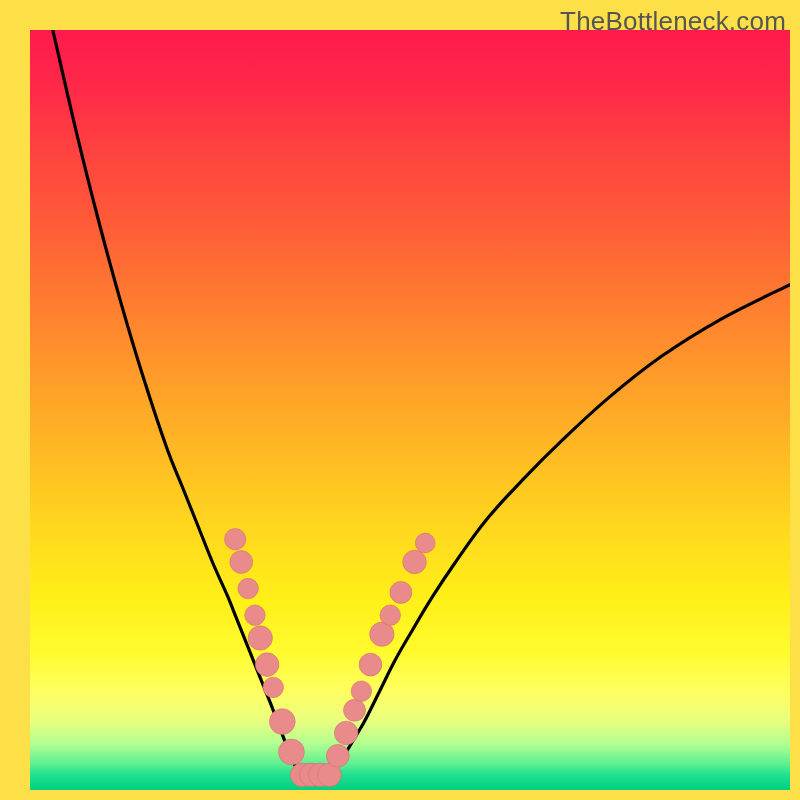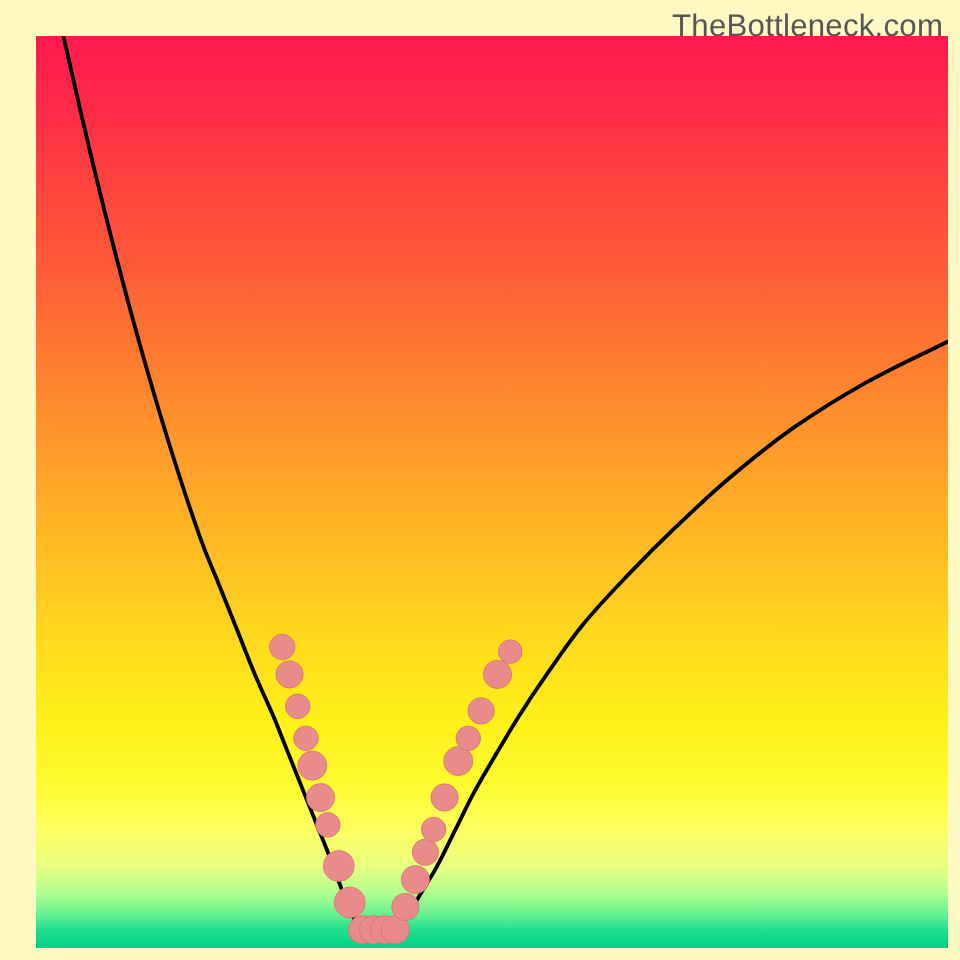--- a/index.html
+++ b/index.html
@@ -8,21 +8,21 @@
     width: 800px;
     height: 800px;
     overflow: hidden;
     background: #000;
     font-family: Arial, Helvetica, sans-serif;
   }
   .frame {
     position: relative;
     width: 800px;
     height: 800px;
-    background: #fef9c3;
+    background: #fde047;
   }
   .plot-area {
     position: absolute;
     left: 30px;
     top: 30px;
     width: 760px;
     height: 760px;
     background: linear-gradient(to bottom,
       #ff1a4d 0%,
       #ff2a48 8%,

